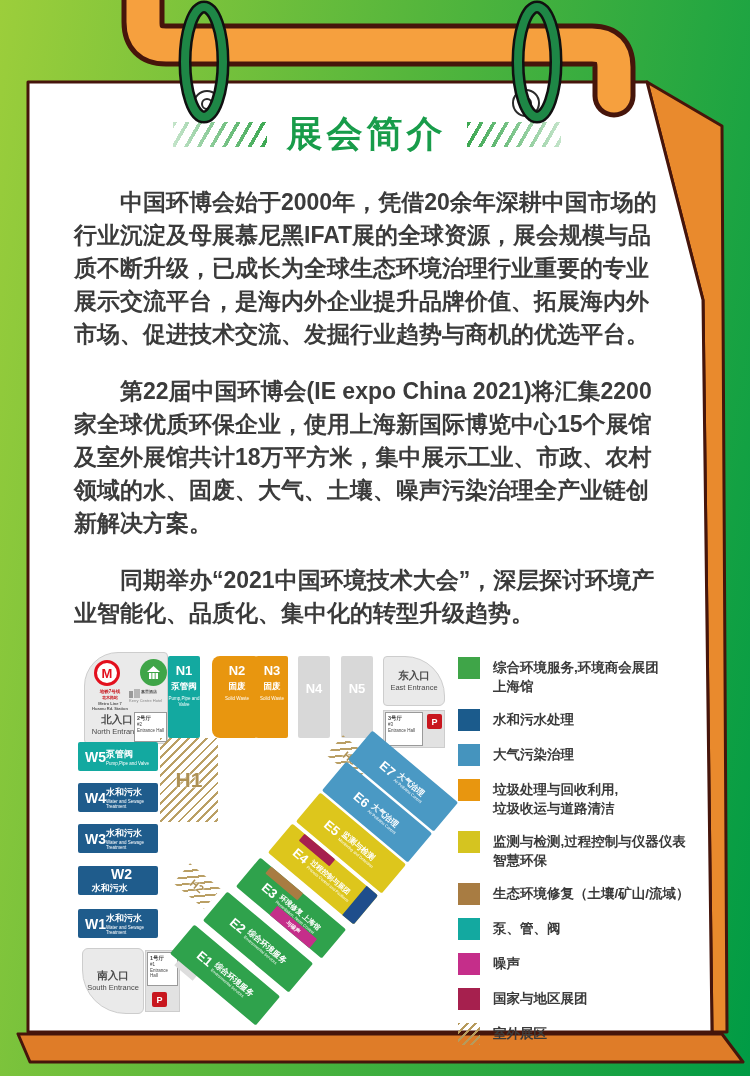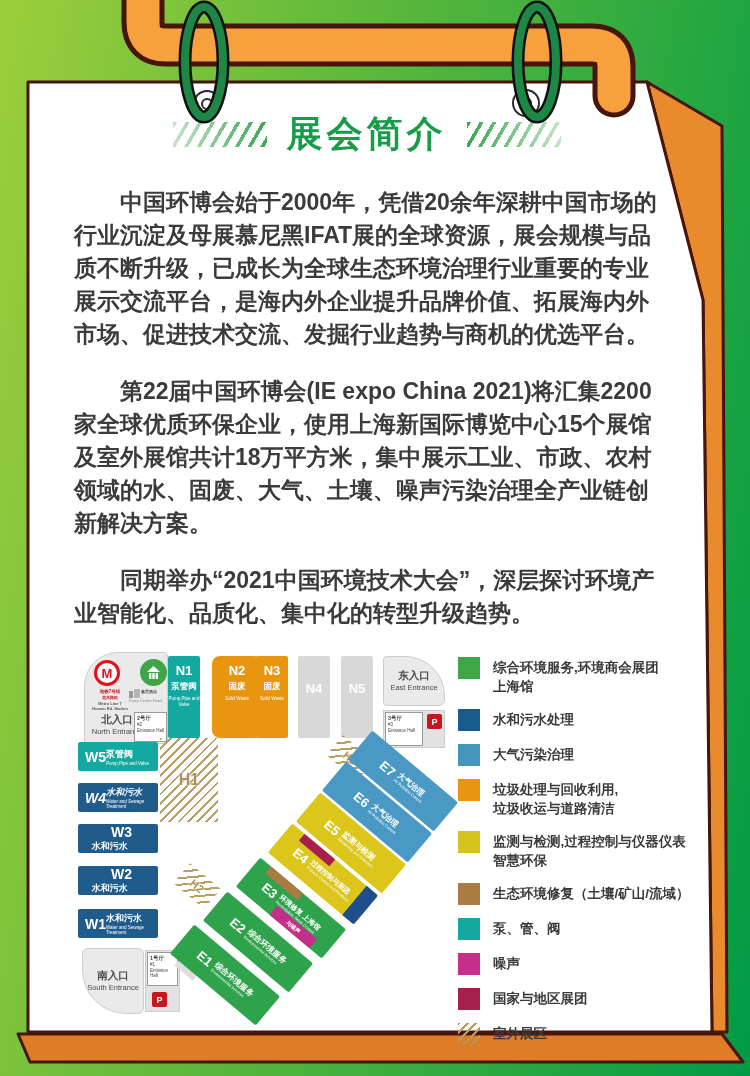--- a/index.html
+++ b/index.html
@@ -188,45 +188,45 @@
         <span class="sml">East Entrance</span>
       </div>
       <div class="abs" style="left:305px;top:60px;width:62px;height:38px;background:#E2E2E2;border:1px solid #CDCDCD;"></div>
       <div class="abs whitebox" style="left:307px;top:62px;width:38px;height:34px;">
         <span class="l1">3号厅</span>
         <span class="l2">#3</span>
         <span class="l2">Entrance Hall</span>
       </div>
       <div class="abs p-tag" style="left:349px;top:64px;width:15px;height:15px;">P</div>
 
-      <div class="abs hatch hzone" style="left:82px;top:88px;width:58px;height:84px;font-size:16px;">
+      <div class="abs hatch hzone" style="left:82px;top:88px;width:58px;height:84px;font-size:21px;">
           <span>H1</span>
         </div>
       <div class="abs hatch hzone rot40" style="left:99px;top:223px;width:40px;height:26px;font-size:11px;">
           <span>H2</span>
         </div>
       <div class="abs hatch hzone rot40" style="left:252px;top:95px;width:40px;height:26px;font-size:11px;">
           <span>H3</span>
         </div>
 
       <div class="hall hh teal" style="left:0;top:92px;width:80px;height:29px;">
           <span class="code">W5</span>
           <span class="txt">
             <span class="cn">泵管阀</span>
             <span class="en">Pump,Pipe and Valve</span>
           </span>
         </div>
-      <div class="hall hh dblue" style="left:0;top:133px;width:80px;height:29px;font-style:italic;">
+      <div class="hall hh dblue" style="left:0;top:133px;width:80px;height:29px;">
           <span class="code">W4</span>
           <span class="txt">
             <span class="cn">水和污水</span>
             <span class="en">Water and Sewage Treatment</span>
           </span>
         </div>
-      <div class="hall hh dblue" style="left:0;top:174px;width:80px;height:29px;flex-direction:column;">
+      <div class="hall hh dblue" style="left:0;top:174px;width:80px;height:29px;">
           <span class="code">W3</span>
           <span class="txt">
             <span class="cn">水和污水</span>
             <span class="en">Water and Sewage Treatment</span>
           </span>
         </div>
       <div class="hall hh dblue" style="left:0;top:216px;width:80px;height:29px;flex-direction:column;">
           <span class="code">W2</span>
           <span class="txt">
             <span class="cn">水和污水</span>

